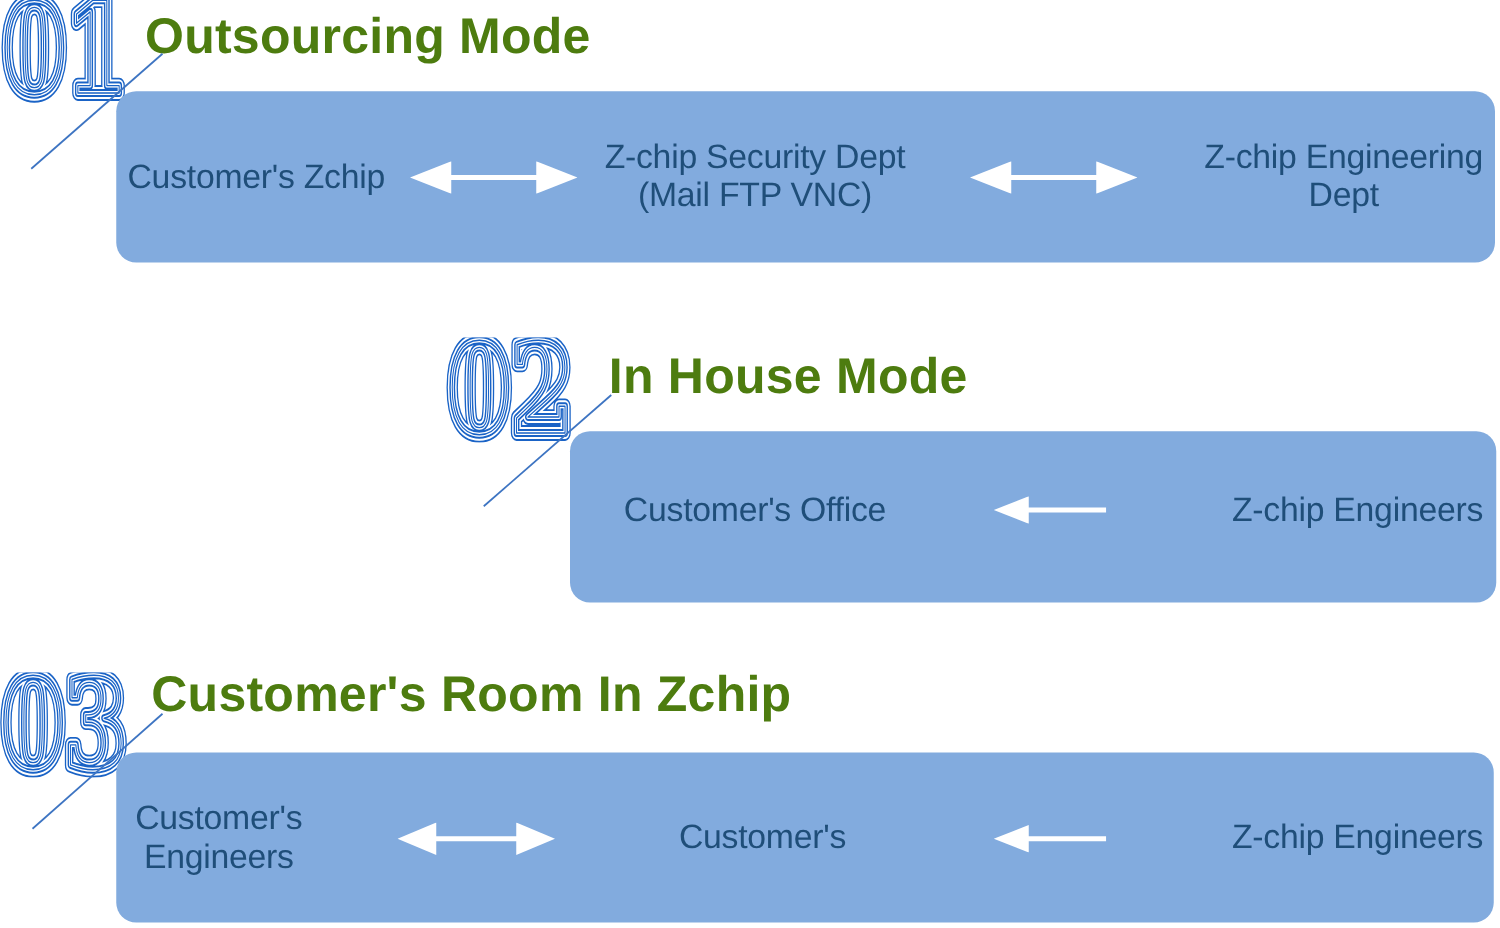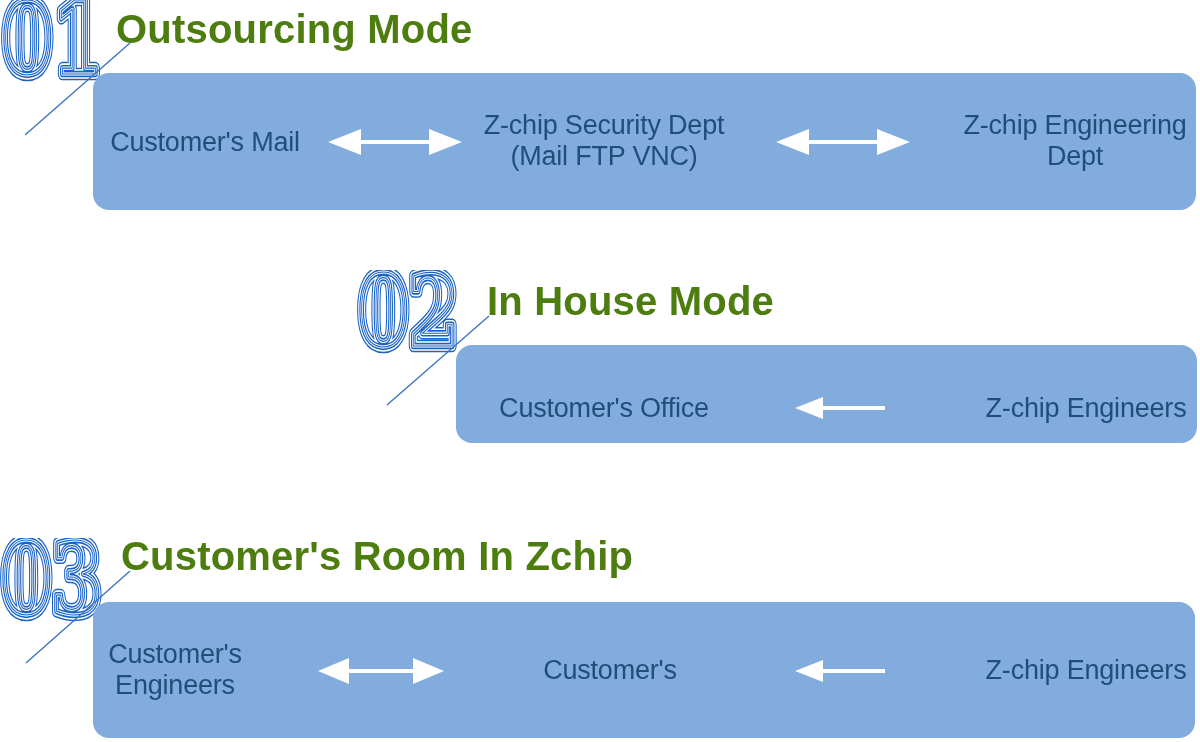--- a/index.html
+++ b/index.html
@@ -43,21 +43,21 @@
       <text class="num-text" x="6" y="74" fill="none" stroke="#1a63c6" stroke-width="5.6" stroke-linejoin="round" vector-effect="non-scaling-stroke">01</text>
       <text class="num-text" x="6" y="74" fill="none" stroke="#ffffff" stroke-width="2.8" stroke-linejoin="round" vector-effect="non-scaling-stroke">01</text>
       <text class="num-text" x="6" y="74" fill="none" stroke="#1a63c6" stroke-width="1" stroke-linejoin="round" vector-effect="non-scaling-stroke">01</text>
     </g>
   </svg>
 
   <div class="title" style="left:116px;top:6px;">Outsourcing Mode</div>
 
   <div class="box" style="left:93px;top:73px;width:1103px;height:137px;">
     <div class="node" style="left:112px;top:69px;">
-      <span>Customer's Mail</span>
+      <span>Customer's Zchip</span>
     </div>
     <svg class="arrow" style="left:302px;top:69px;" width="134" height="26" viewBox="0 0 134 26">
       <polygon points="0,13 33,0 33,26" fill="#ffffff"></polygon>
       <rect x="28" y="11" width="78" height="4" fill="#ffffff"></rect>
       <polygon points="134,13 101,0 101,26" fill="#ffffff"></polygon>
     </svg>
     <div class="node" style="left:511px;top:68px;">
       <span>Z-chip Security Dept</span><br>
       <span>(Mail FTP VNC)</span>
     </div>
@@ -77,21 +77,21 @@
       <text class="num-text" x="6" y="76" fill="none" stroke="#1a63c6" stroke-width="11" stroke-linejoin="round" vector-effect="non-scaling-stroke">02</text>
       <text class="num-text" x="6" y="76" fill="none" stroke="#ffffff" stroke-width="8.4" stroke-linejoin="round" vector-effect="non-scaling-stroke">02</text>
       <text class="num-text" x="6" y="76" fill="none" stroke="#1a63c6" stroke-width="5.6" stroke-linejoin="round" vector-effect="non-scaling-stroke">02</text>
       <text class="num-text" x="6" y="76" fill="none" stroke="#ffffff" stroke-width="2.8" stroke-linejoin="round" vector-effect="non-scaling-stroke">02</text>
       <text class="num-text" x="6" y="76" fill="none" stroke="#1a63c6" stroke-width="1" stroke-linejoin="round" vector-effect="non-scaling-stroke">02</text>
     </g>
   </svg>
 
   <div class="title" style="left:487px;top:278px;">In House Mode</div>
 
-  <div class="box" style="left:456px;top:345px;width:741px;height:98px;">
+  <div class="box" style="left:456px;top:345px;width:741px;height:137px;">
     <div class="node" style="left:148px;top:63px;">
       <span>Customer's Office</span>
     </div>
     <svg class="arrow" style="left:384px;top:63px;" width="90" height="22" viewBox="0 0 90 22">
       <polygon points="0,11 28,0 28,22" fill="#ffffff"></polygon>
       <rect x="24" y="9" width="66" height="4" fill="#ffffff"></rect>
     </svg>
     <div class="node" style="left:630px;top:63px;">
       <span>Z-chip Engineers</span>
     </div>

